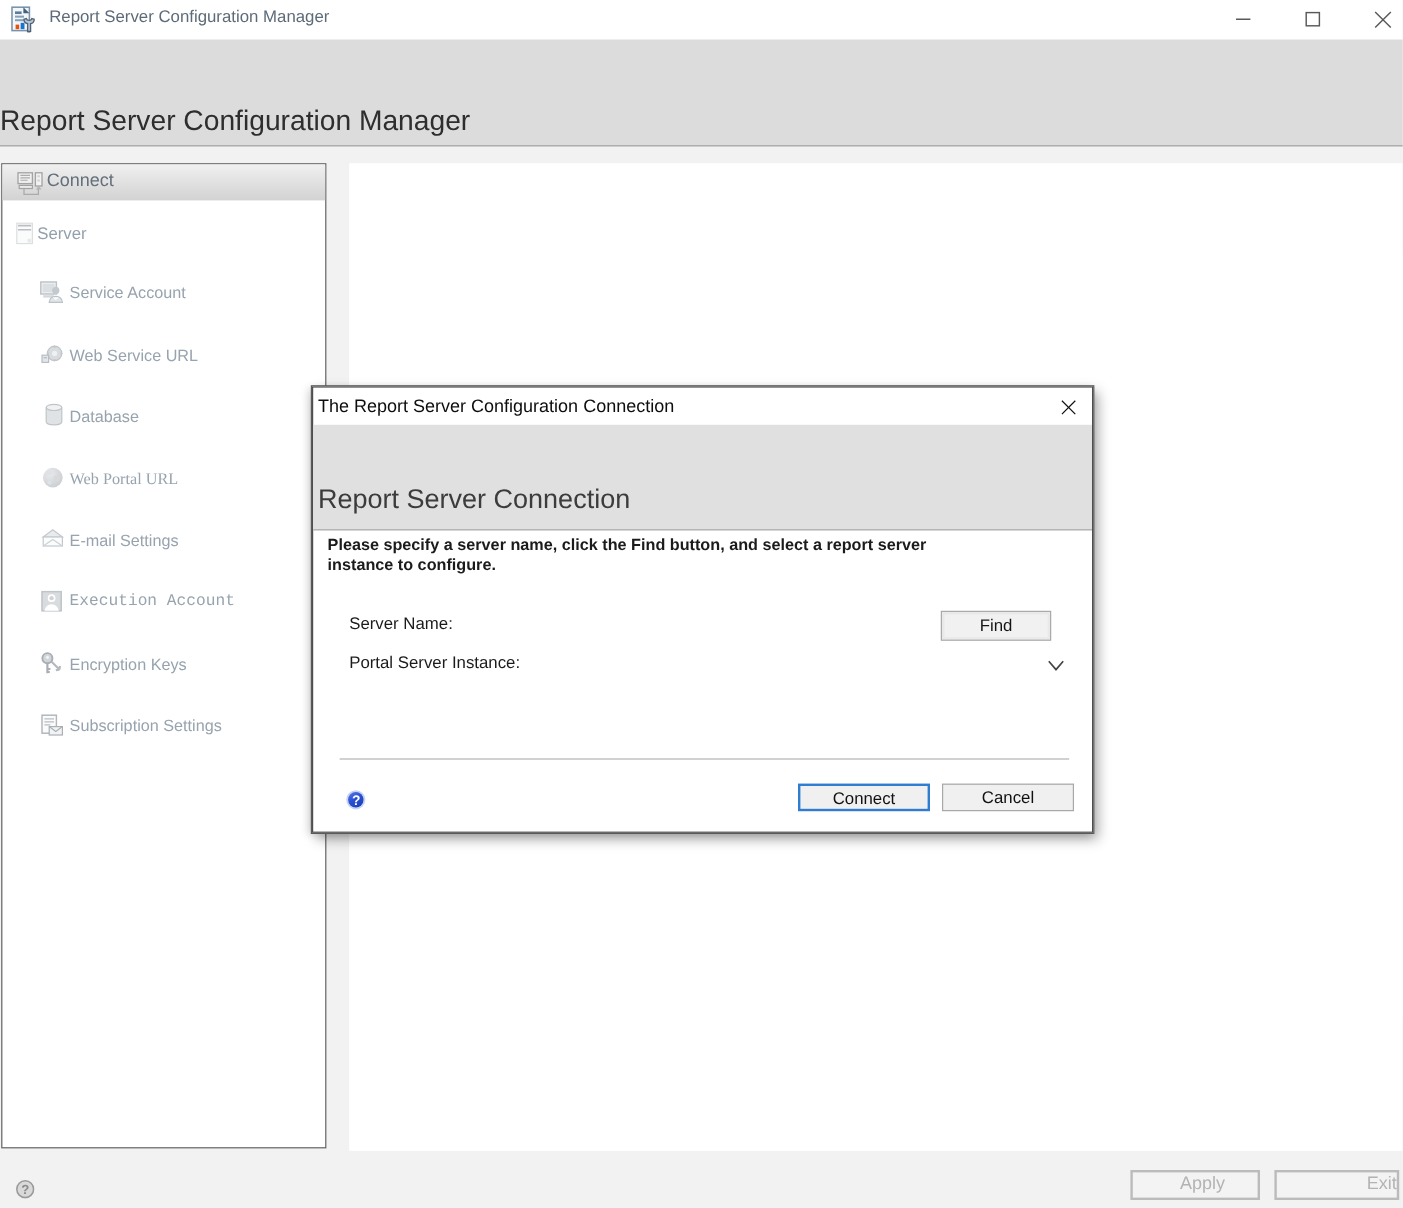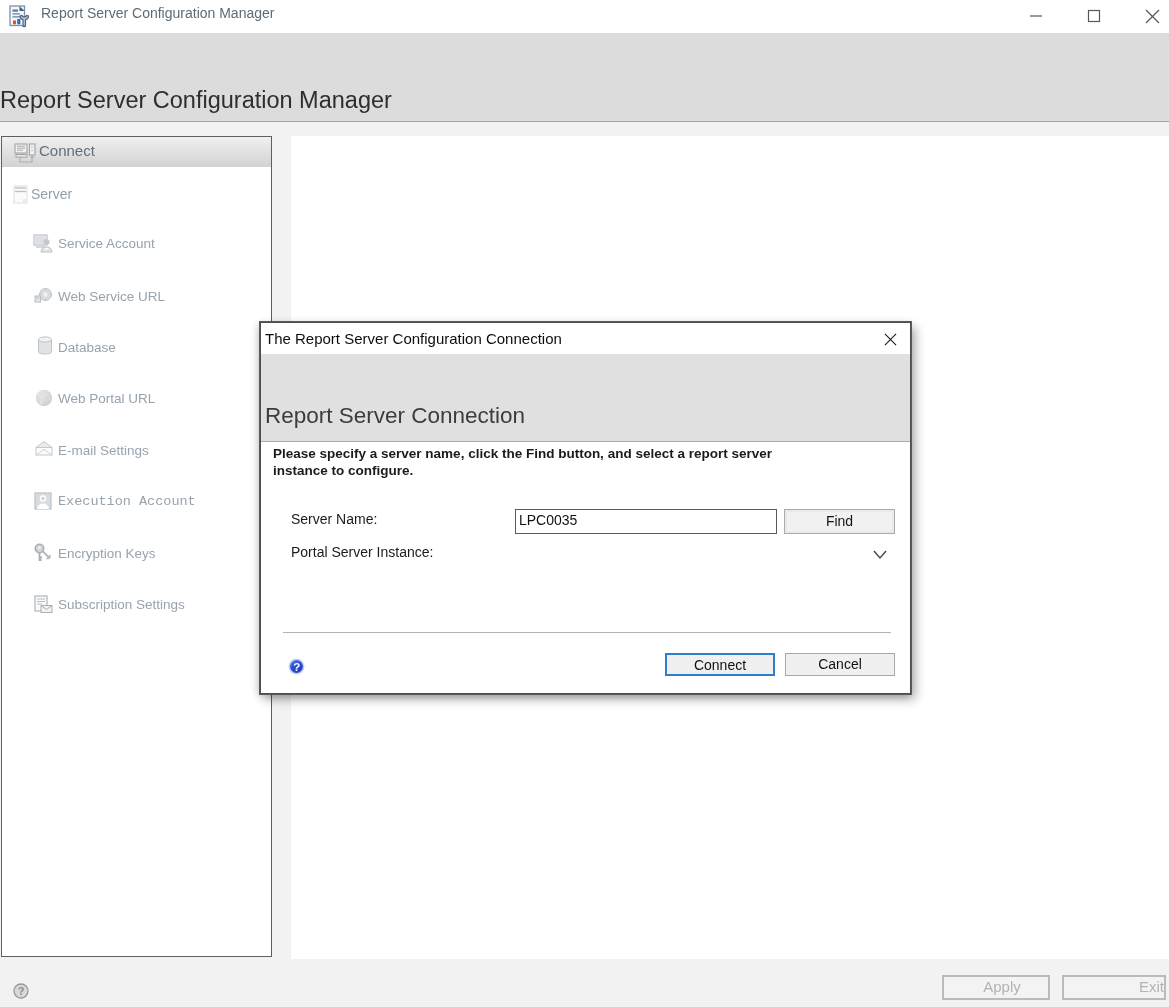--- a/index.html
+++ b/index.html
@@ -27,21 +27,21 @@
   .fbtn { top:975px; height:25px; border:2px solid #bbbbbb; background:#f3f3f3; color:#b3b3b3; font-size:15px; text-align:center; line-height:20px; }
 
   
   #dialog { left:260px; top:322px; width:651px; height:372px; background:#ffffff; border:1px solid #4e4e4e; box-shadow:0 0 0 1px #5a5a5a, 4px 5px 10px rgba(0,0,0,0.35), -3px 2px 7px rgba(0,0,0,0.14); }
   #dlgtitle { left:4px; top:7px; font-size:15px; color:#0d0d0d; }
   #dlghdr { left:0; top:31px; width:649px; height:88px; background:#e0e0e0; border-bottom:1px solid #ababab; }
   #dlghdrtext { left:4px; top:80px; font-size:22.5px; color:#3c3c3c; }
   #dlgpara { left:12px; top:122px; font-size:13.5px; font-weight:bold; color:#1b1b1b; line-height:17px; white-space:nowrap; }
   .dlglabel { font-size:14px; color:#1b1b1b; }
   #srvinput { left:254px; top:186px; width:262px; height:25px; border:1px solid #5b5b5b; background:#fff; font-size:14px; color:#111; padding:2px 0 0 3px; }
-  #findbtn { left:523px; top:186px; width:111px; height:25px; border:1px solid #ababab; background:#f1f1f1; box-shadow: inset 0 0 0 2px #e9e9e9; font-size:14px; color:#141414; text-align:center; line-height:23px; }
+  #findbtn { left:523px; top:186px; width:92px; height:25px; border:1px solid #ababab; background:#f1f1f1; box-shadow: inset 0 0 0 2px #e9e9e9; font-size:14px; color:#141414; text-align:center; line-height:23px; }
   #dropdown { left:253px; top:220px; width:382px; height:24px; border:1px solid #9b9b9b; background:#e2e2e2; font-size:14px; color:#111; padding:1px 0 0 2px; }
   #separator { left:22px; top:309px; width:608px; height:1px; background:#b3b3b3; }
   .dlgbtn { top:330px; width:110px; height:23px; font-size:14px; color:#111; text-align:center; line-height:20px; background:#f0f0f0; }
   #connectbtn { left:404px; border:2px solid #2f7dd1; }
   #cancelbtn { left:524px; border:1px solid #a8a8a8; line-height:21px; }
 </style>
 </head>
 <body>
   <div class="abs" id="titlebar"></div>
   <div class="abs" id="titletext">Report Server Configuration Manager</div>
@@ -123,21 +123,21 @@
         <radialGradient id="gl" cx="0.35" cy="0.3" r="0.9">
         <stop offset="0" stop-color="#e8eaec"></stop>
           <stop offset="1" stop-color="#c6c9cc"></stop>
       </radialGradient>
       </defs>
       <circle cx="9" cy="9" r="8.2" fill="url(#gl)"></circle>
       <path d="M3 6 q2-3.5 5-3 q1.5 1 0.5 2.5 q-2 2-4 1.5 Z" fill="#dfe2e4"></path>
       <path d="M9.5 8 q3-1.5 5.5-0.5 q1 2-0.5 4 q-2.5 1.5-4.5 0 Z" fill="#d7dadc"></path>
       <path d="M5 11.5 q2-0.5 3 1 q0.5 1.5-1 2.5 q-2 0-2.5-1.5 Z" fill="#dfe2e4"></path>
     </svg>
-    <div class="nav" style="left:56px;top:254px;">Web Portal URL</div>
+    <div class="nav" style="left:56px;top:254px;font-family:Liberation Serif, serif;">Web Portal URL</div>
 
     <svg class="abs" style="left:32px;top:303px" width="20" height="16" viewBox="0 0 20 15">
       <path d="M2 7 L10 1 L18 7 Z" fill="#e9ebed" stroke="#c4c9cd" stroke-width="1"></path>
       <rect x="2" y="7" width="16" height="7.5" fill="#fbfcfc" stroke="#c4c9cd" stroke-width="1"></rect>
       <path d="M2 14.5 L10 9 L18 14.5" fill="none" stroke="#cdd2d6" stroke-width="1"></path>
     </svg>
     <div class="nav" style="left:56px;top:306px;">E-mail Settings</div>
 
     <svg class="abs" style="left:32px;top:355px" width="18" height="18" viewBox="0 0 18 18">
       <rect x="1" y="1" width="16" height="16" fill="#d9dcde" stroke="#c0c5c9" stroke-width="1.3"></rect>
@@ -178,21 +178,20 @@
   <div class="abs" id="dialog">
     <div class="abs" id="dlgtitle">The Report Server Configuration Connection</div>
     <svg class="abs" style="left:623px;top:10px" width="13" height="13" viewBox="0 0 14 14">
       <line x1="1" y1="1" x2="13" y2="13" stroke="#111" stroke-width="1.1"></line>
       <line x1="13" y1="1" x2="1" y2="13" stroke="#111" stroke-width="1.1"></line>
     </svg>
     <div class="abs" id="dlghdr"></div>
     <div class="abs" id="dlgpara">Please specify a server name, click the Find button, and select a report server<br>instance to configure.</div>
     <div class="abs" id="dlghdrtext">Report Server Connection</div>
     <div class="abs dlglabel" style="left:30px;top:188px;">Server Name:</div>
-    <div class="abs" id="srvinput">LPC0035</div>
     <div class="abs" id="findbtn">Find</div>
     <div class="abs dlglabel" style="left:30px;top:221px;">Portal Server Instance:</div>
     <svg class="abs" style="left:612px;top:227px" width="14" height="10" viewBox="0 0 14 10">
       <path d="M1 1 L7 8 L13 1" fill="none" stroke="#444" stroke-width="1.4"></path>
     </svg>
     <div class="abs" id="separator"></div>
     <svg class="abs" style="left:27px;top:335px" width="17" height="17" viewBox="0 0 17 17">
       <defs>
         <linearGradient id="hg" x1="0" y1="0" x2="0.6" y2="1">
           <stop offset="0" stop-color="#5d7ae8"></stop>

